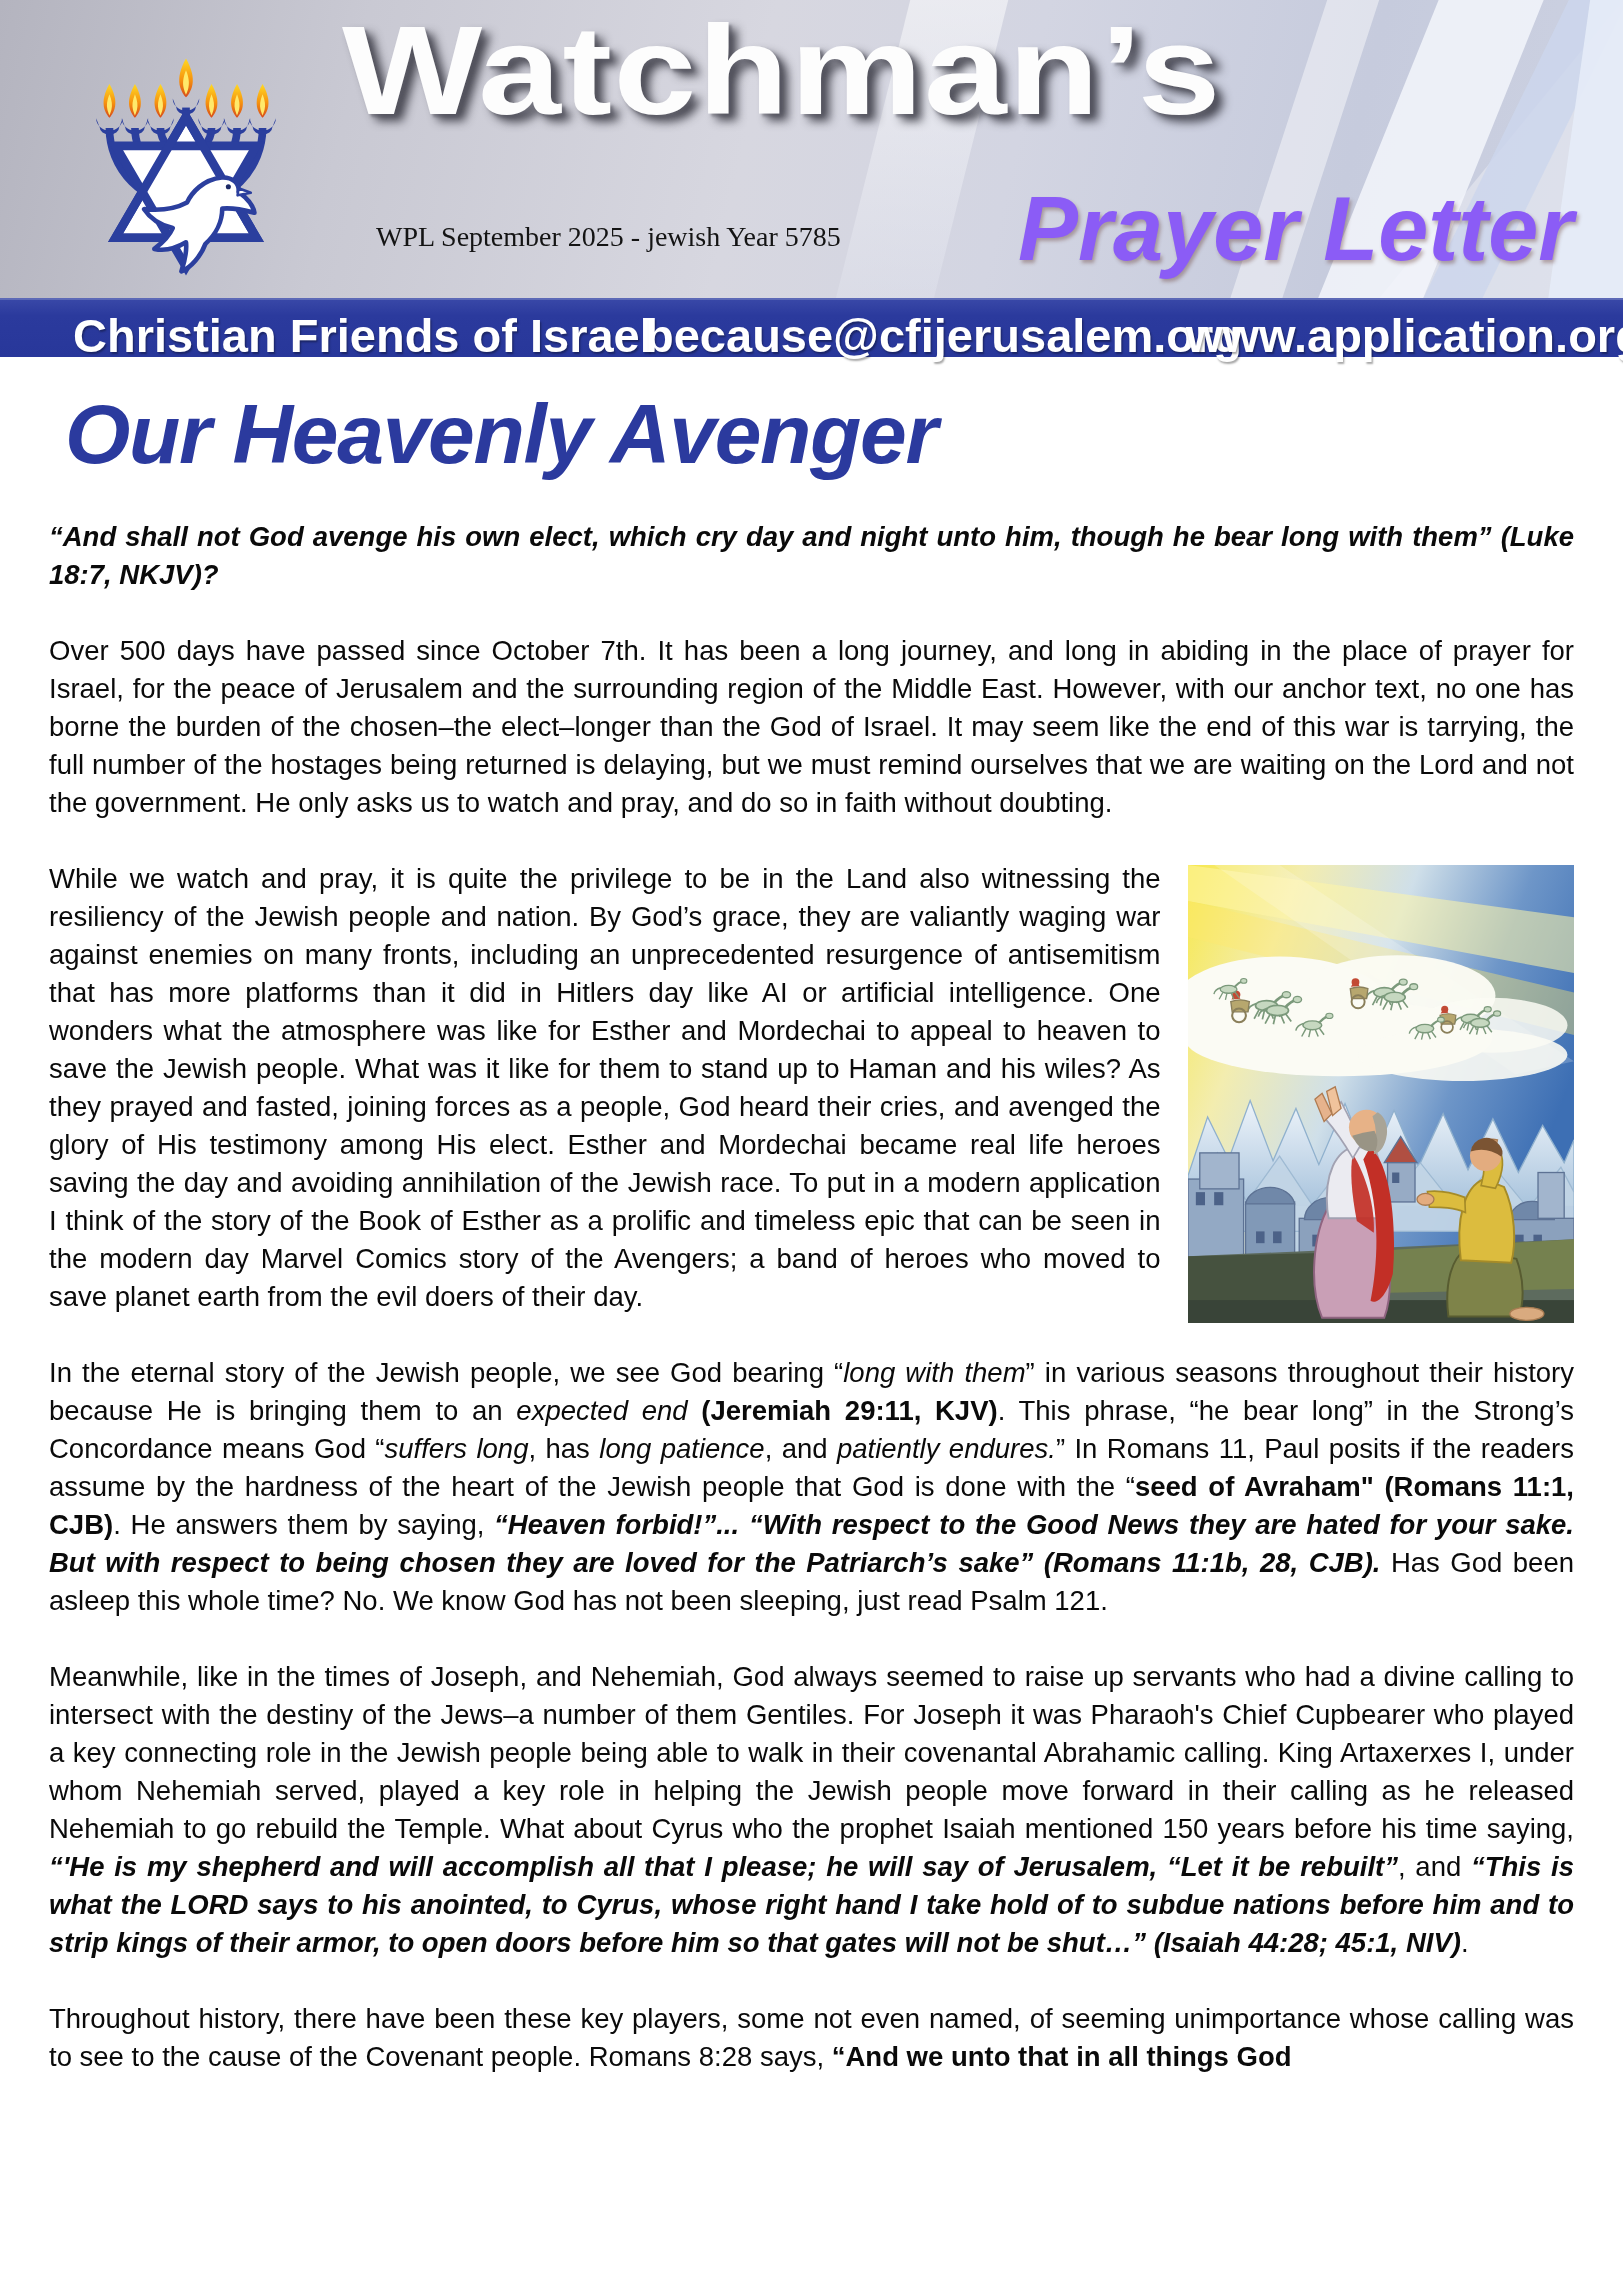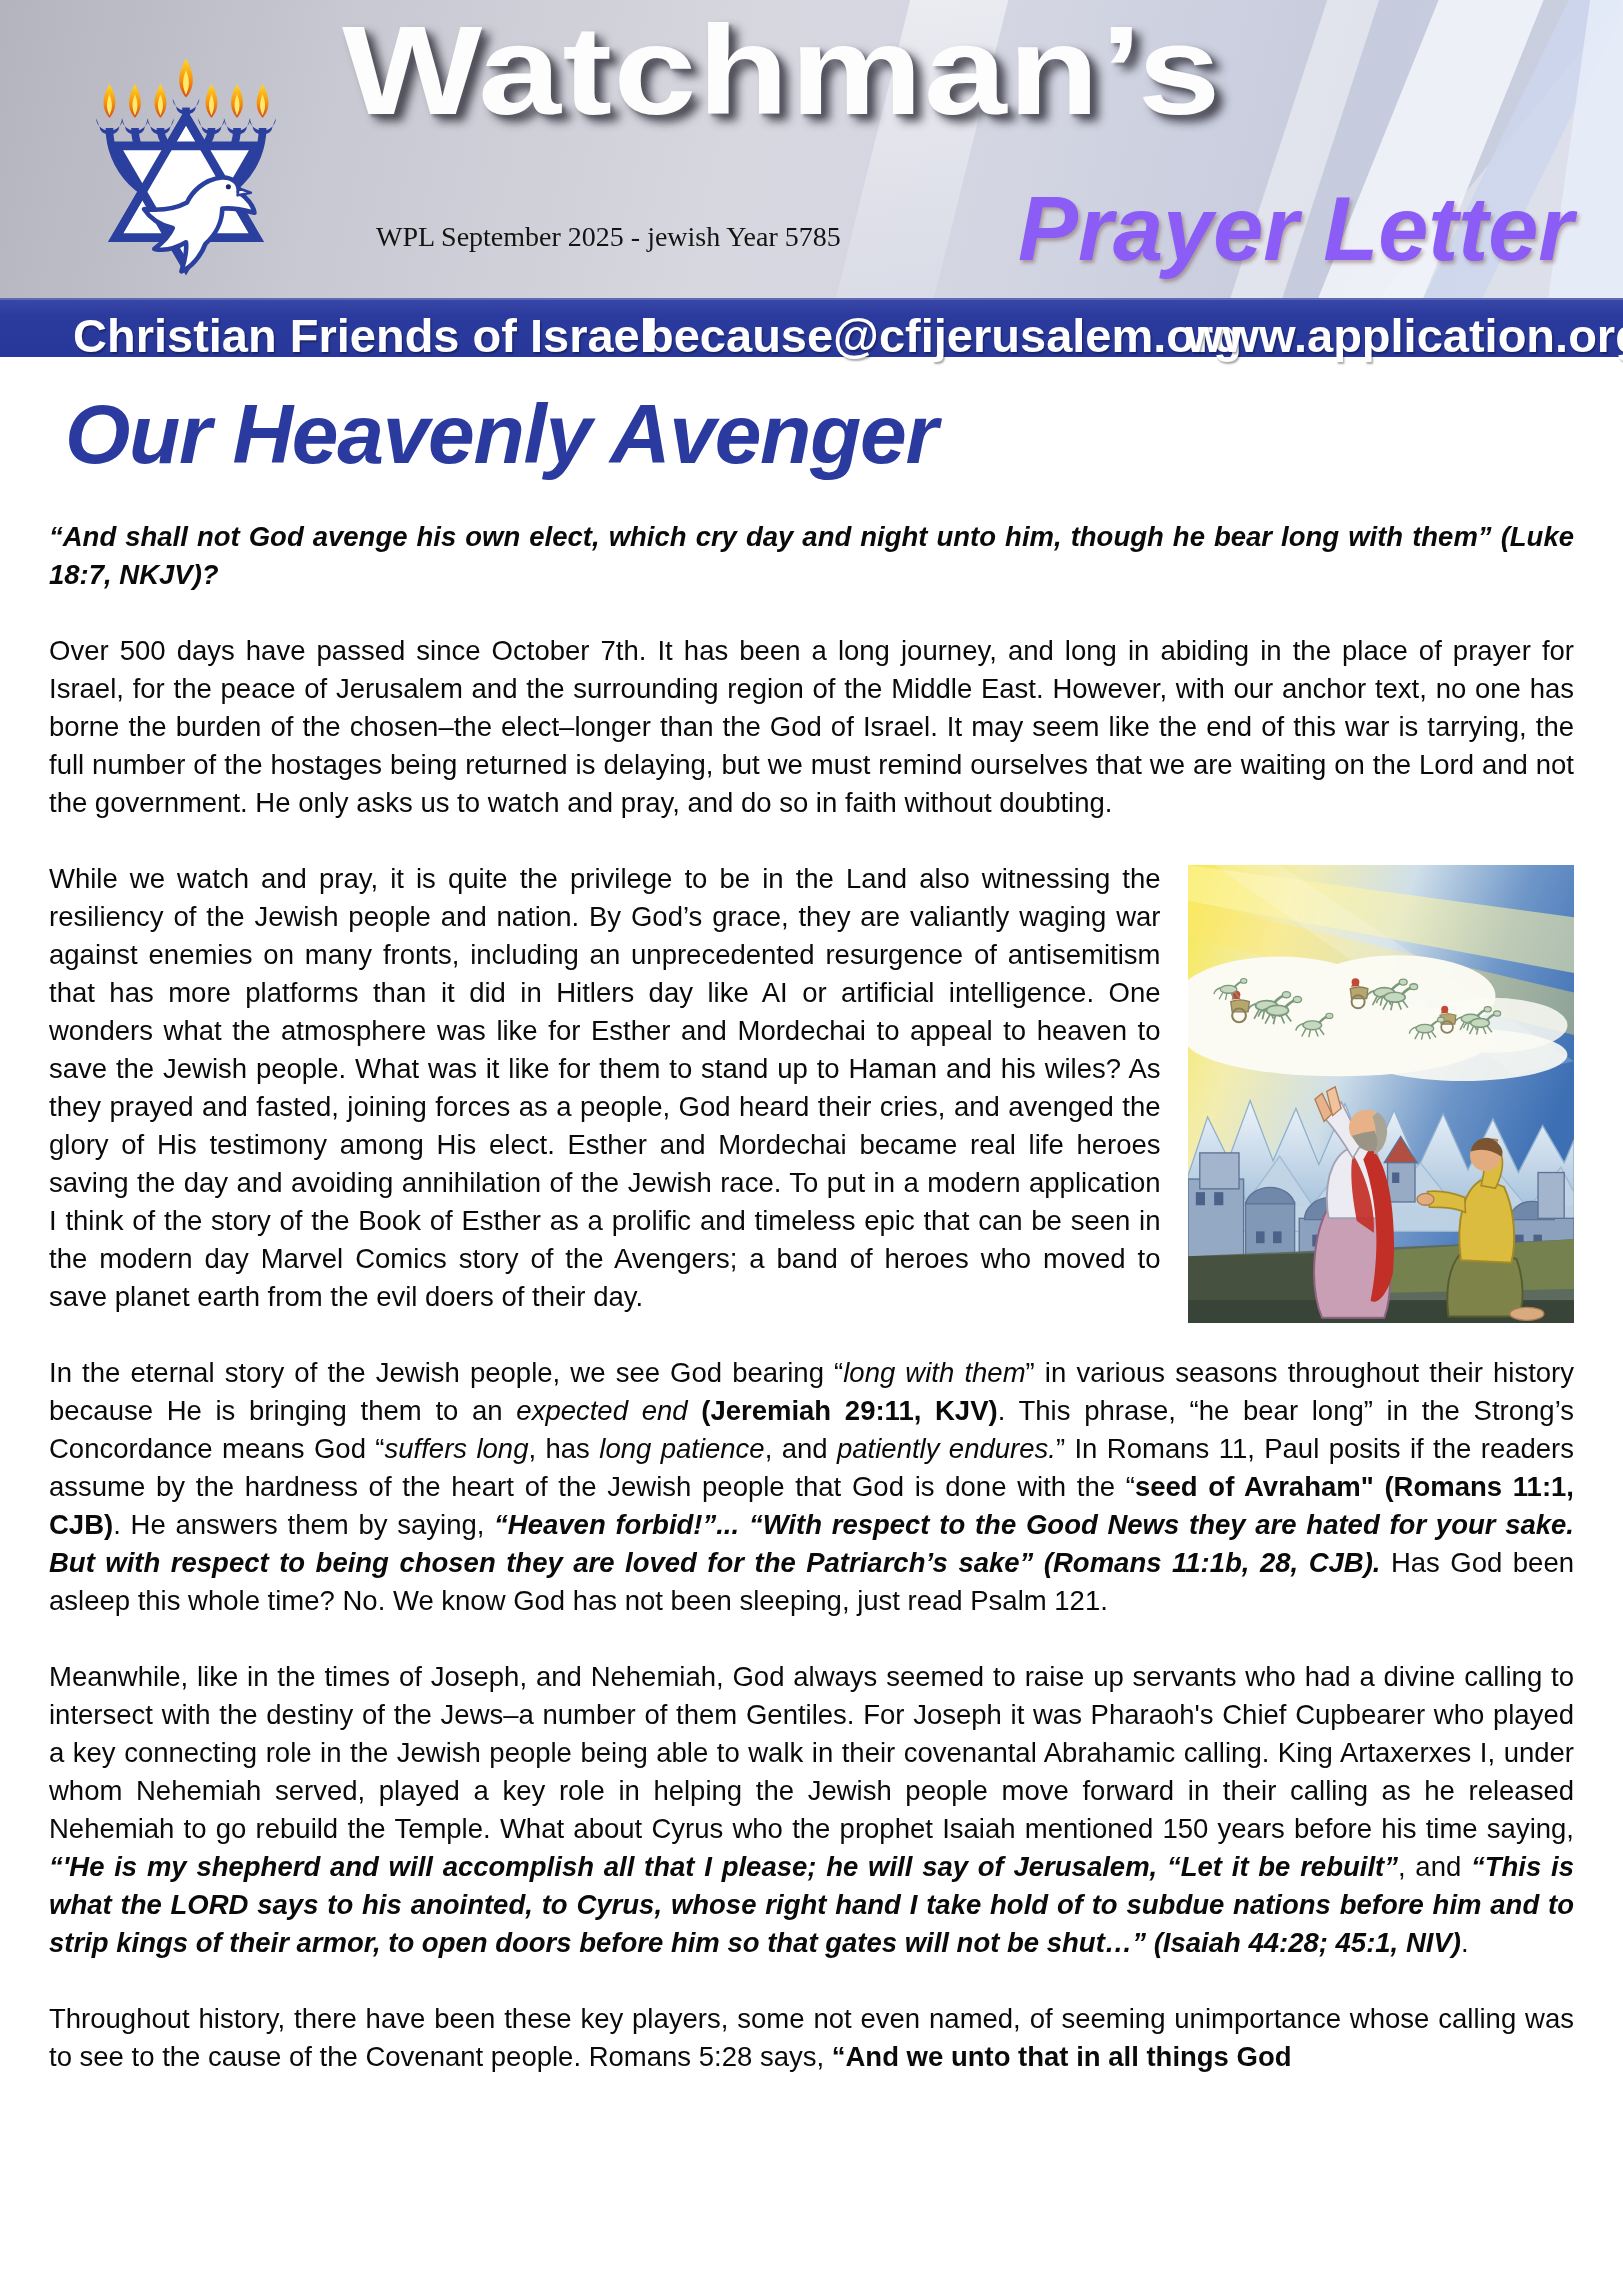--- a/index.html
+++ b/index.html
@@ -236,17 +236,17 @@
             <path d="M432,438 a24,24 0 0 1 44,-10 q8,10 3,18 q-22,-16 -47,-8 z" fill="#7b5433"></path>
           </g>
         </svg>
       </span><span><span class="seg-n">While we watch and pray, it is quite the privilege to be in the Land also witnessing the resiliency of the Jewish people and nation. By God’s grace, they are valiantly waging war against enemies on many fronts, including an unprecedented resurgence of antisemitism that has more platforms than it did in Hitlers day like AI or artificial intelligence.  One wonders what the atmosphere was like for Esther and Mordechai to appeal to heaven to save the Jewish people. What was it like for them to stand up to Haman and his wiles? As they prayed and fasted, joining forces as a people, God heard their cries, and avenged the glory of His testimony among His elect. Esther and Mordechai became real life heroes saving the day and avoiding annihilation of the Jewish race. To put in a modern application I think of the story of the Book of Esther as a prolific and timeless epic that can be seen in the modern day Marvel Comics story of the Avengers; a band of heroes who moved to save planet earth from the evil doers of their day.</span></span>
     </p>
 
     <p class="body-para"><span class="seg-n">In the eternal story of the Jewish people, we see God bearing “</span><span class="seg-i">long with them</span><span class="seg-n">” in various seasons throughout their history because He is bringing them to an </span><span class="seg-i">expected end</span><span class="seg-n"> </span><span class="seg-b">(Jeremiah 29:11, KJV)</span><span class="seg-n">. This phrase, “he bear long” in the Strong’s Concordance means God “</span><span class="seg-i">suffers long</span><span class="seg-n">, has </span><span class="seg-i">long patience</span><span class="seg-n">, and </span><span class="seg-i">patiently endures.</span><span class="seg-n">” In Romans 11, Paul posits if the readers assume by the hardness of the heart of the Jewish people that God is done with the “</span><span class="seg-b">seed of Avraham" (Romans 11:1, CJB)</span><span class="seg-n">. He answers them by saying, </span><span class="seg-bi">“Heaven forbid!”... “With respect to the Good News they are hated for your sake. But with respect to being chosen they are loved for the Patriarch’s sake” (Romans 11:1b, 28, CJB).</span><span class="seg-n"> Has God been asleep this whole time? No. We know God has not been sleeping, just read Psalm 121.</span></p>
 
     <p class="body-para"><span class="seg-n">Meanwhile, like in the times of Joseph, and Nehemiah, God always seemed to raise up servants who had a divine calling to intersect with the destiny of the Jews–a number of them Gentiles. For Joseph it was Pharaoh's Chief Cupbearer who played a key connecting role in the Jewish people being able to walk in their covenantal Abrahamic calling. King Artaxerxes I, under whom Nehemiah served, played a key role in helping the Jewish people move forward in their calling as he released Nehemiah to go rebuild the Temple. What about Cyrus who the prophet Isaiah mentioned 150 years before his time saying, </span><span class="seg-bi">“'He is my shepherd and will accomplish all that I please; he will say of Jerusalem, “Let it be rebuilt”</span><span class="seg-n">, and </span><span class="seg-bi">“This is what the LORD says to his anointed, to Cyrus, whose right hand I take hold of to subdue nations before him and to strip kings of their armor, to open doors before him so that gates will not be shut…” (Isaiah 44:28; 45:1, NIV)</span><span class="seg-n">.</span></p>
 
-    <p class="body-para"><span class="seg-n">Throughout history, there have been these key players, some not even named, of seeming unimportance whose calling was to see to the cause of the Covenant people. Romans 5:28 says, </span><span class="seg-b">“And we unto that in all things God</span></p>
+    <p class="body-para"><span class="seg-n">Throughout history, there have been these key players, some not even named, of seeming unimportance whose calling was to see to the cause of the Covenant people. Romans 8:28 says, </span><span class="seg-b">“And we unto that in all things God</span></p>
   </main>
 
 </div>
 
 
 </body></html>

